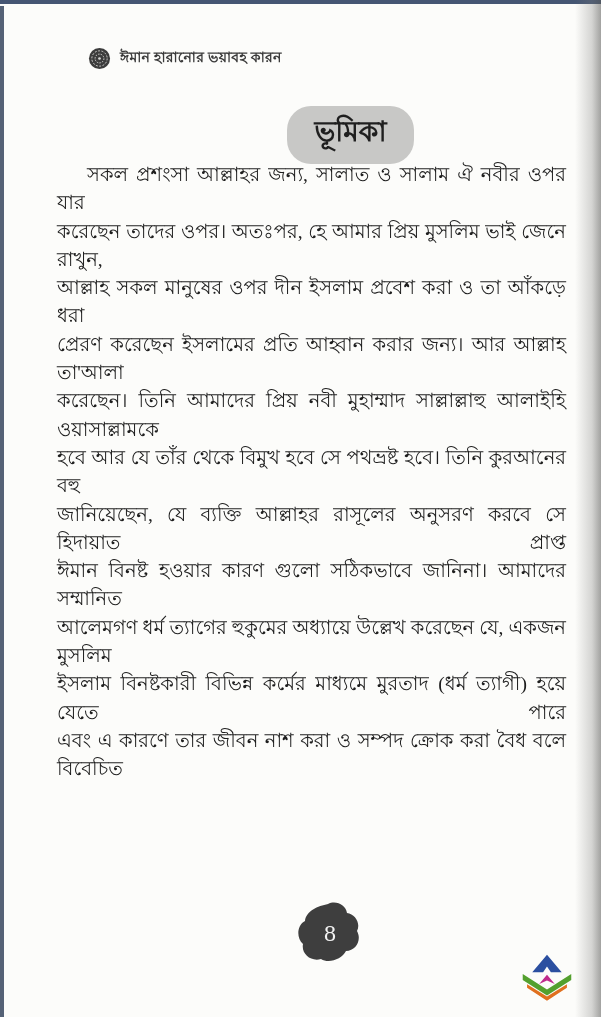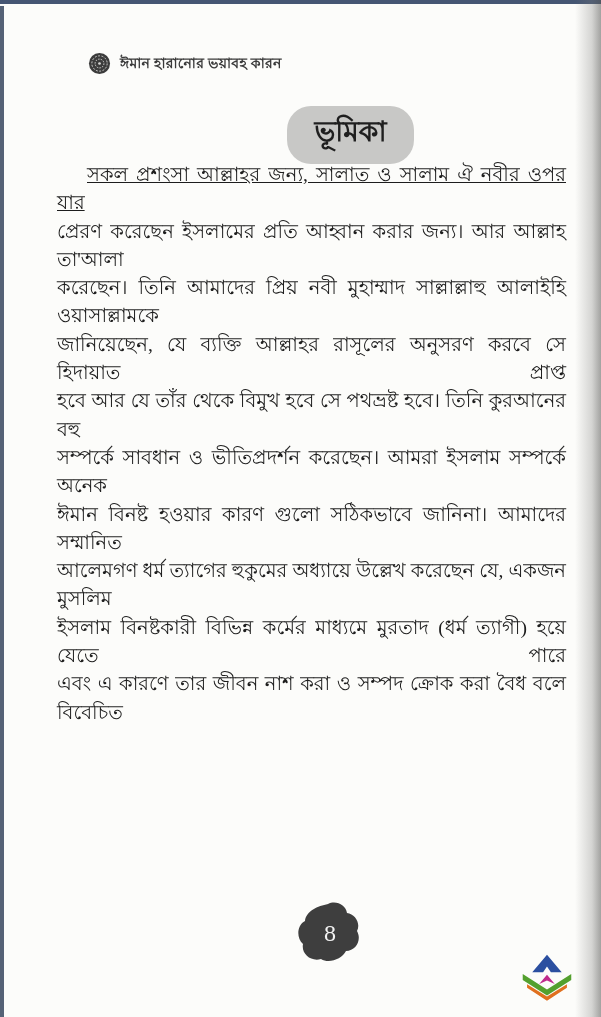--- a/index.html
+++ b/index.html
@@ -11,35 +11,35 @@
     font-family:"Liberation Serif", serif; color:#1d1d1d;
   }
   
   .edge-top { position:absolute; top:0; left:0; right:0; height:4px; background:#24385a; opacity:.85; }
   .edge-left { position:absolute; top:6px; left:0; width:4px; bottom:0; background:#2a3b55; opacity:.8; }
   .edge-right {
     position:absolute; top:0; right:0; width:26px; height:100%;
     background:linear-gradient(to right, rgba(0,0,0,0), rgba(120,120,118,.30) 65%, rgba(88,88,86,.55));
   }
   
-  .header { position:absolute; top:52px; left:88px; display:flex; align-items:flex-start; gap:9px; }
+  .header { position:absolute; top:46px; left:88px; display:flex; align-items:center; gap:9px; }
   .ornament { width:23px; height:23px; display:block; }
   .book-title { font-size:14px; font-weight:bold; color:#3a3a3a; letter-spacing:.3px; }
   
   .pill-wrap { position:absolute; top:106px; left:16px; width:100%; display:flex; justify-content:center;align-items:flex-end; }
   .pill {
     transform:translateX(34px);
     background:#c8c8c6; border-radius:24px; padding:4px 27px 7px;
     font-size:28px; font-weight:bold; color:#1f1f1f;
   }
   
   .body { position:absolute; top:161px; left:57px; width:509px; }
   .para { font-size:19.5px; line-height:28.3px; }
   .para .ln { text-align:justify; text-align-last:justify; white-space:normal; }
-  .para .ln.indent { text-indent:30px;text-decoration:underline; }
+  .para .ln.indent { text-indent:30px; }
   
   .blob { position:absolute; left:297px; top:901px; width:66px; height:64px; }
   .blob svg { position:absolute; inset:0; }
   .blob .num {
     position:absolute; inset:0; display:flex; align-items:center; justify-content:center;
     color:#f2f2f2; font-size:24px; font-family:"Liberation Serif", serif;
   }
   
   .logo { position:absolute; right:28px; bottom:13px; width:52px; height:50px; }
 </style>
@@ -63,25 +63,26 @@
     <span class="book-title">ঈমান হারানোর ভয়াবহ কারন</span>
   </div>
 
   <div class="pill-wrap">
     <div class="pill">ভূমিকা</div>
   </div>
 
   <div class="body">
     <div class="para para1">
       <div class="ln indent">সকল প্রশংসা আল্লাহর জন্য, সালাত ও সালাম ঐ নবীর ওপর যার</div>
+      <div class="ln">করেছেন তাদের ওপর। অতঃপর, হে আমার প্রিয় মুসলিম ভাই জেনে রাখুন,</div>
+      <div class="ln">আল্লাহ সকল মানুষের ওপর দীন ইসলাম প্রবেশ করা ও তা আঁকড়ে ধরা</div>
       <div class="ln">প্রেরণ করেছেন ইসলামের প্রতি আহ্বান করার জন্য। আর আল্লাহ তা'আলা</div>
       <div class="ln">করেছেন। তিনি আমাদের প্রিয় নবী মুহাম্মাদ সাল্লাল্লাহু আলাইহি ওয়াসাল্লামকে</div>
+      <div class="ln">হবে আর যে তাঁর থেকে বিমুখ হবে সে পথভ্রষ্ট হবে। তিনি কুরআনের বহু</div>
       <div class="ln">জানিয়েছেন, যে ব্যক্তি আল্লাহর রাসূলের অনুসরণ করবে সে হিদায়াত প্রাপ্ত</div>
-      <div class="ln">হবে আর যে তাঁর থেকে বিমুখ হবে সে পথভ্রষ্ট হবে। তিনি কুরআনের বহু</div>
-      <div class="ln">সম্পর্কে সাবধান ও ভীতিপ্রদর্শন করেছেন। আমরা ইসলাম সম্পর্কে অনেক</div>
       <div class="ln">ঈমান বিনষ্ট হওয়ার কারণ গুলো সঠিকভাবে জানিনা। আমাদের সম্মানিত</div>
       <div class="ln">আলেমগণ ধর্ম ত্যাগের হুকুমের অধ্যায়ে উল্লেখ করেছেন যে, একজন মুসলিম</div>
       <div class="ln">ইসলাম বিনষ্টকারী বিভিন্ন কর্মের মাধ্যমে মুরতাদ (ধর্ম ত্যাগী) হয়ে যেতে পারে</div>
       <div class="ln">এবং এ কারণে তার জীবন নাশ করা ও সম্পদ ক্রোক করা বৈধ বলে বিবেচিত</div>
 
     </div>
 
   </div>
 
   <div class="blob">

